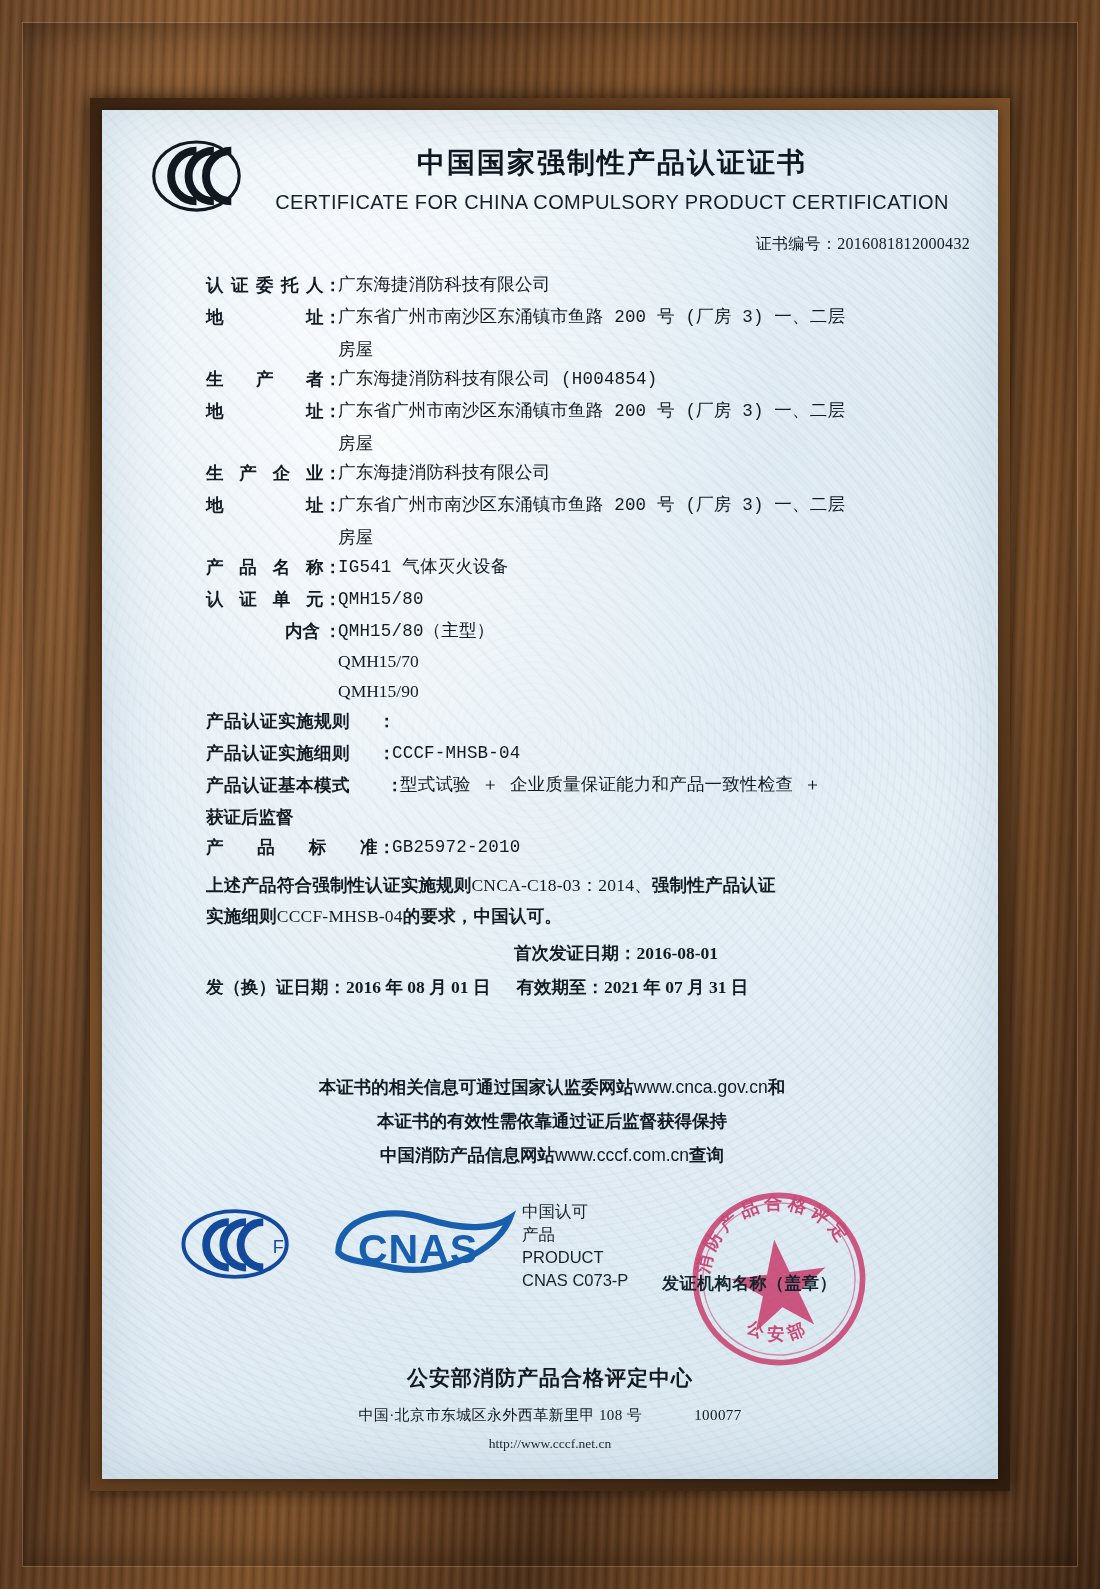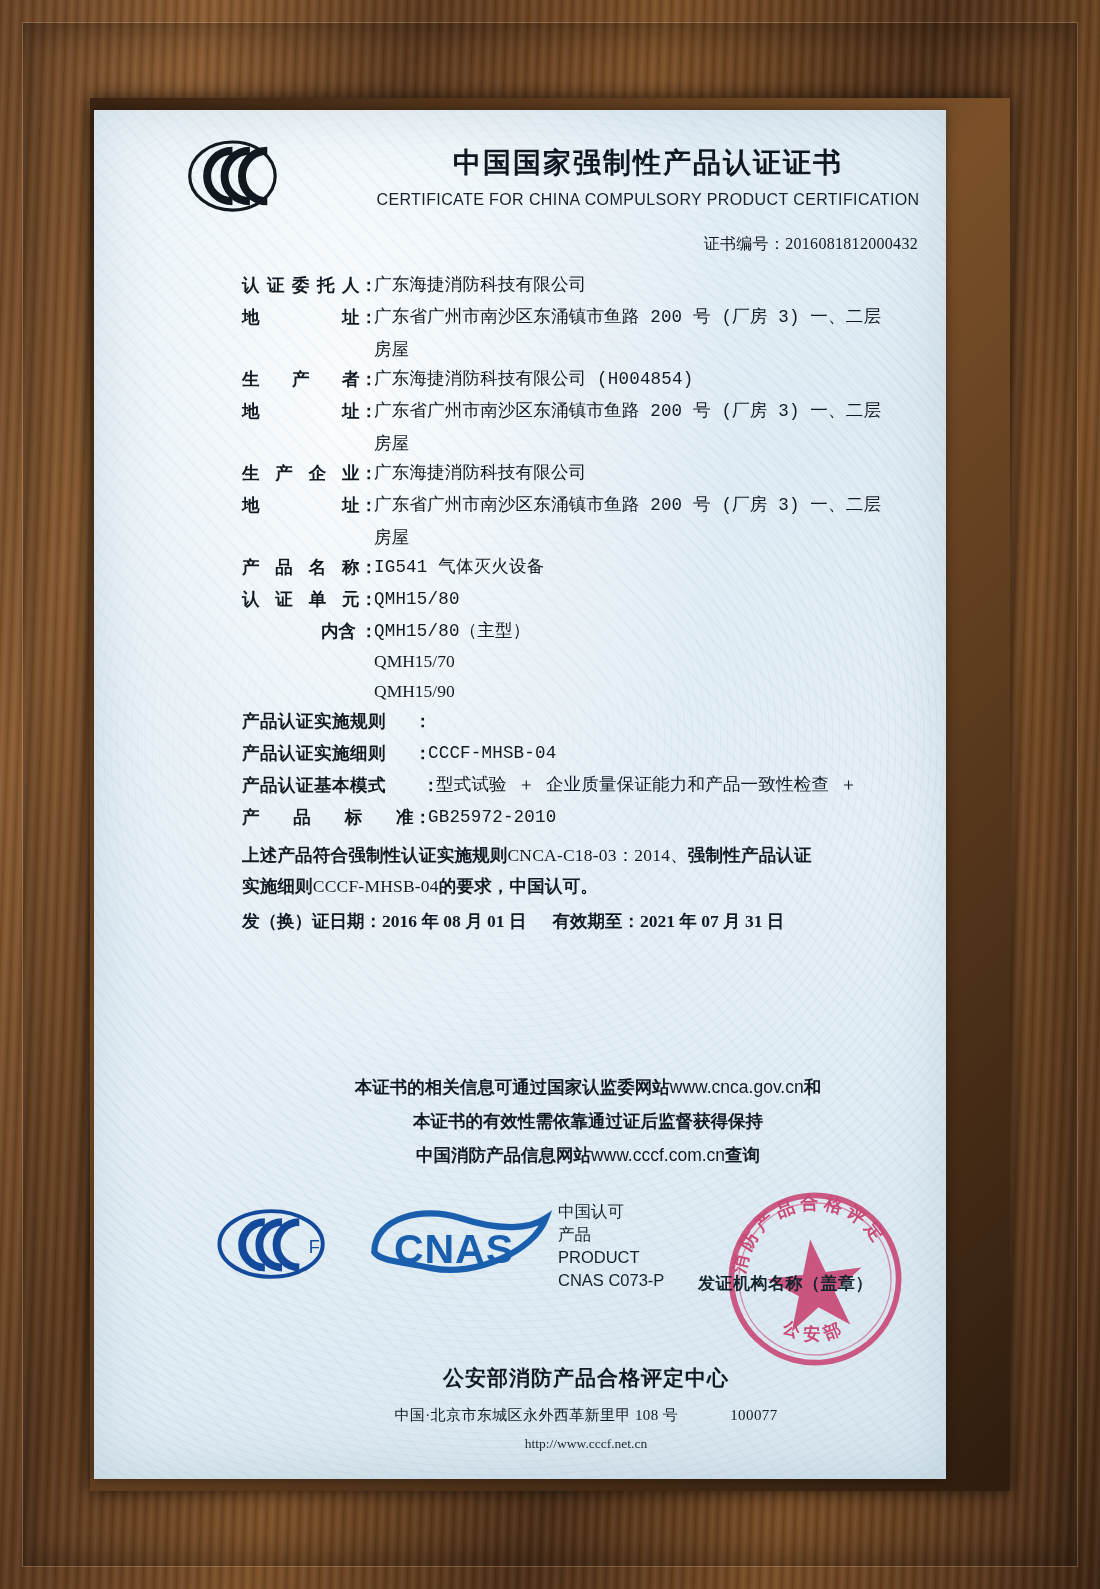--- a/index.html
+++ b/index.html
@@ -33,31 +33,30 @@
   .frame-inner-lip {
     position: absolute;
     left: 90px; top: 98px; right: 90px; bottom: 98px;
     background: linear-gradient(135deg, #3a2312 0%, #7b5029 40%, #2e1c0e 100%);
     box-shadow: 0 0 18px rgba(0,0,0,0.7);
   }
 
   
   .paper {
     position: absolute;
-    left: 94px; top: 110px;
-    width: 808px; height: 1369px;
+    left: 102px; top: 110px;
+    width: 896px; height: 1369px;
     background:
       radial-gradient(ellipse at 30% 22%, rgba(255,255,255,0.85) 0%, rgba(226,238,246,0.25) 45%, rgba(200,221,235,0.0) 70%),
       repeating-radial-gradient(circle at 48% 46%,
          rgba(150,180,200,0.10) 0px, rgba(150,180,200,0.10) 1px,
          rgba(255,255,255,0.0) 2px, rgba(255,255,255,0.0) 7px),
       linear-gradient(160deg, #e9f2f7 0%, #dfeaf2 35%, #e6eff5 60%, #d8e6ef 100%);
     box-shadow: inset 0 0 60px rgba(120,150,170,0.25), 0 0 10px rgba(0,0,0,0.4);
     overflow: hidden;
-    padding-left: 44px;
   }
   .paper::after {
     content: "";
     position: absolute; left: 0; top: 0; right: 0; bottom: 0;
     background: repeating-linear-gradient(47deg,
         rgba(255,255,255,0.0) 0px, rgba(255,255,255,0.0) 9px,
         rgba(170,195,212,0.13) 10px, rgba(255,255,255,0.0) 13px);
     pointer-events: none;
   }
   .content {
@@ -82,21 +81,21 @@
   }
   .title-cn {
     font-size: 28px;
     font-weight: bold;
     letter-spacing: 2px;
     color: #0f1720;
   }
   .title-en {
     margin-top: 9px;
     font-family: "Liberation Sans", sans-serif;
-    font-size: 16px;
+    font-size: 20px;
     letter-spacing: 0.4px;
     color: #16202a;
     white-space: nowrap;
   }
   .cert-no {
     position: absolute;
     right: 28px; top: 124px;
     font-size: 16px;
     letter-spacing: 0.3px;
   }
@@ -351,32 +350,34 @@
         <div class="lbl" style="width:172px">产品认证实施细则</div>
         <div class="colon">：</div>
         <div class="val">CCCF-MHSB-04</div>
       </div>
 
       <div class="row">
         <div class="lbl" style="width:180px">产品认证基本模式</div>
         <div class="colon">：</div>
         <div class="val">型式试验 ＋ 企业质量保证能力和产品一致性检查 ＋</div>
       </div>
+      <div style="font-weight:bold">获证后监督</div>
 
       <div class="row">
         <div class="lbl sp" style="width:172px">产品标准</div>
         <div class="colon">：</div>
         <div class="val">GB25972-2010</div>
       </div>
 
       <div class="para">
         <span>上述产品符合强制性认证实施规则</span><span class="thin">CNCA-C18-03：2014、</span><span>强制性产品认证</span><br>
         <span>实施细则</span><span class="thin">CCCF-MHSB-04</span><span>的要求，中国认可。</span>
       </div>
 
+      <div class="first-issue">首次发证日期：2016-08-01</div>
 
       <div class="valid-row">
         <span>发（换）证日期：</span><span>2016 年 08 月 01 日</span><span class="gap"></span><span>有效期至：</span><span>2021 年 07 月 31 日</span>
       </div>
     </div>
 
     <div class="notes">
       <div>
         <span>本证书的相关信息可通过国家认监委网站</span><span class="link">www.cnca.gov.cn</span><span>和</span>
       </div>

